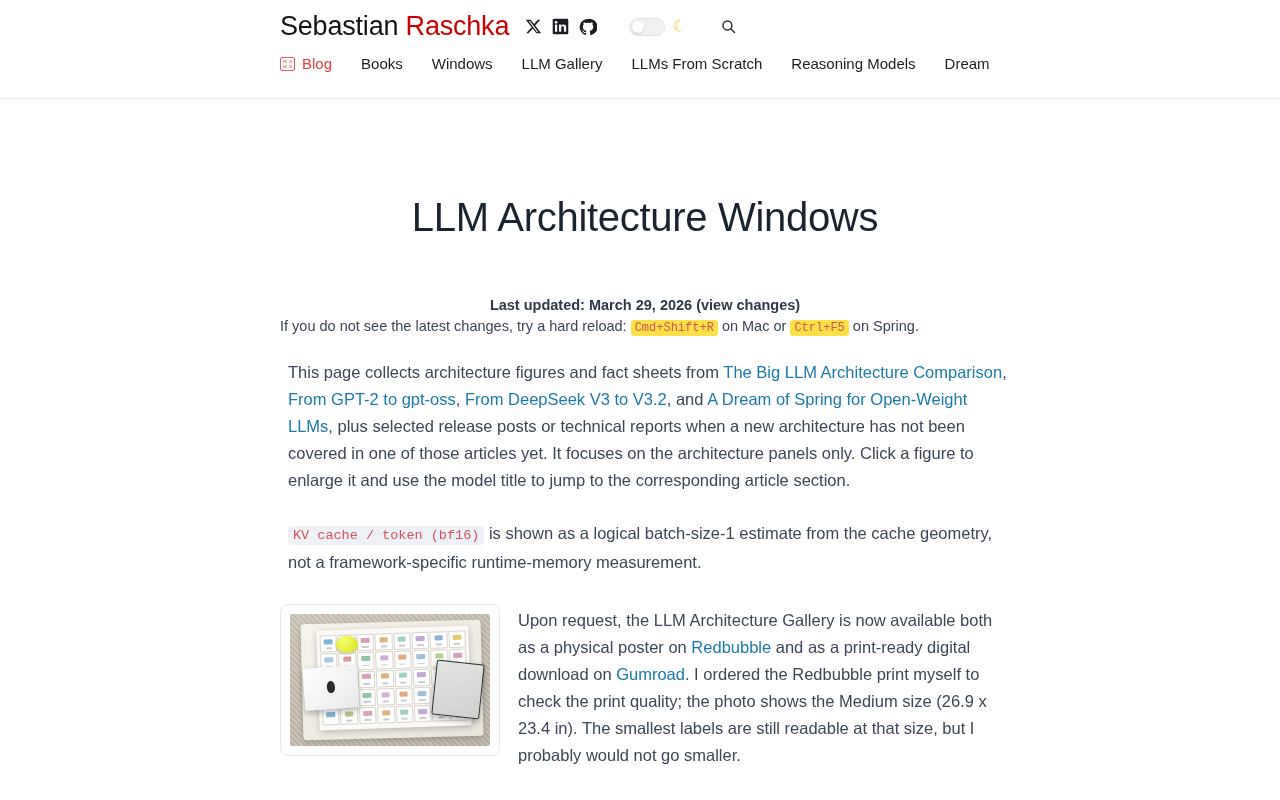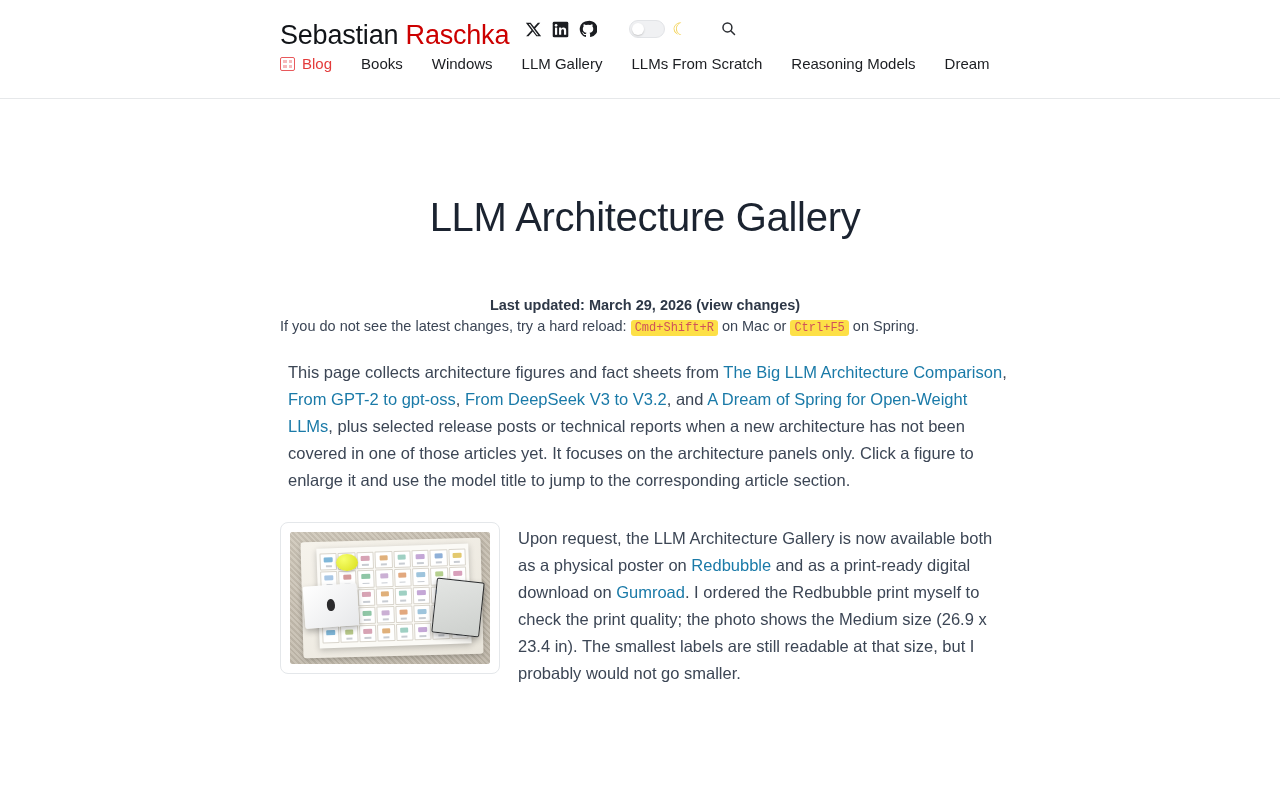--- a/index.html
+++ b/index.html
@@ -33,22 +33,22 @@
     height: 99px;
     background: #fff;
   }
   .header-inner {
     width: 740px;
     margin: 0 auto;
     padding-left: 10px;
   }
   .brand-row {
     display: flex;
-    align-items: flex-start;
-    padding-top: 20px;
+    align-items: center;
+    padding-top: 7px;
     height: 46px;
   }
   .brand-title {
     font-size: 27px;
     letter-spacing: -0.2px;
     color: #111418;
     white-space: nowrap;
   }
   .brand-title .last {
     color: #cc0000;
@@ -357,29 +357,30 @@
       <div class="nav-item">LLMs From Scratch</div>
       <div class="nav-item">Reasoning Models</div>
       <div class="nav-item">Dream</div>
     </div>
 
   </div>
 </div>
 
 <div class="content">
 
-  <h1 class="page-title">LLM Architecture Gallery</h1>
+  <h1 class="page-title">LLM Architecture Windows</h1>
 
   <div class="updated-block">
     <div class="updated-line">Last updated: March 29, 2026 (view changes)</div>
     <div><span>If you do not see the latest changes, try a hard reload: </span><code class="kbd">Cmd+Shift+R</code><span> on Mac or </span><code class="kbd">Ctrl+F5</code><span> on Spring.</span></div>
   </div>
 
   <p class="body"><span>This page collects architecture figures and fact sheets from </span><a class="link">The Big LLM Architecture Comparison</a><span>, </span><a class="link">From GPT-2 to gpt-oss</a><span>, </span><a class="link">From DeepSeek V3 to V3.2</a><span>, and </span><a class="link">A Dream of Spring for Open-Weight LLMs</a><span>, plus selected release posts or technical reports when a new architecture has not been covered in one of those articles yet. It focuses on the architecture panels only. Click a figure to enlarge it and use the model title to jump to the corresponding article section.</span></p>
 
+  <p class="body tight"><code class="inline-code">KV cache / token (bf16)</code><span> is shown as a logical batch-size-1 estimate from the cache geometry, not a framework-specific runtime-memory measurement.</span></p>
 
 
   <div class="poster-row">
     <div class="poster-card">
       <div class="poster-photo">
         <div class="carpet"></div>
         <div class="board"></div>
         <div class="poster-sheet" id="poster-sheet">
             <div class="cellbox">
               <i style="background: rgb(127, 183, 217);"></i>

